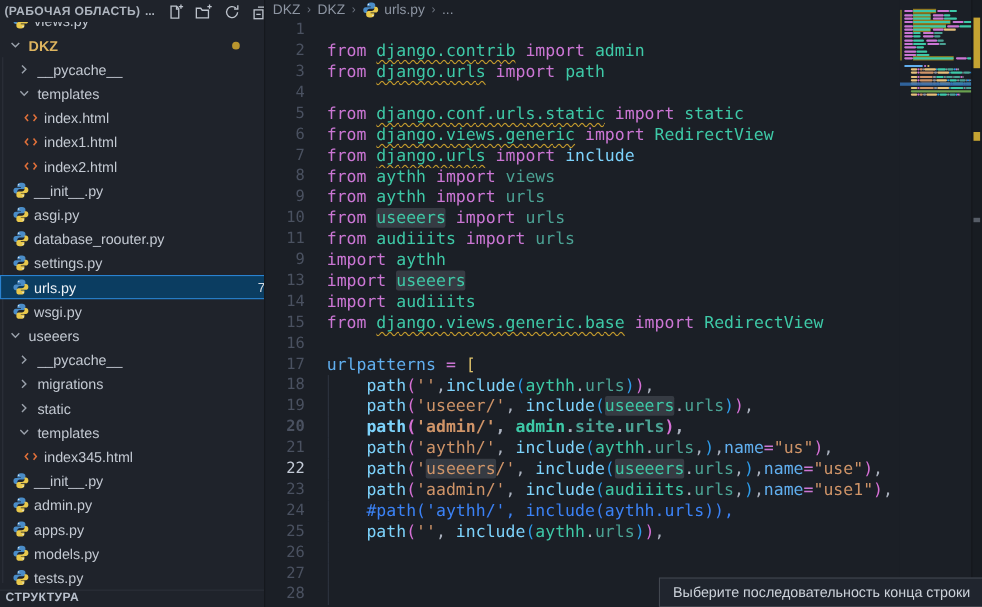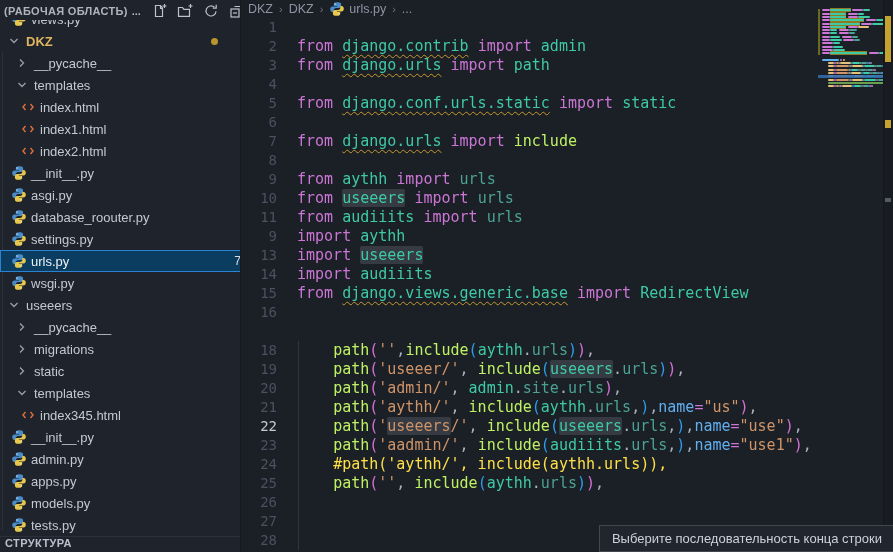--- a/index.html
+++ b/index.html
@@ -37,23 +37,23 @@
               font-size:12.5px;color:#8d95a2;padding-left:7px;}
   .breadcrumb .seg{cursor:default;display:flex;align-items:center;gap:4px;}
   .breadcrumb .sep{margin:0 6px;color:#6d7480;font-size:11px;}
   .code{position:absolute;left:0;top:0;right:75px;bottom:0;font-family:"DejaVu Sans Mono",monospace;
         font-size:15px;line-height:19px;}
   .line{position:absolute;left:0;right:0;height:19px;}
   .ln{position:absolute;left:0;top:0;width:36px;text-align:right;color:#4a5160;font-size:14px;}
   .line.active .ln{color:#c3cad6;}
   .lc{position:absolute;left:56px;top:0;white-space:pre;}
   .guide{position:absolute;left:57px;top:0;width:1px;height:19px;background:#2e3440;}
-  .tk-kw{color:#cb76d4}.tk-mod{color:#3ec9a7}.tk-dim{color:#4ba294}.tk-fn{color:#bef264}
+  .tk-kw{color:#cb76d4}.tk-mod{color:#3ec9a7}.tk-dim{color:#4ba294}.tk-fn{color:#7dd3fc}
   .tk-str{color:#cf9468}.tk-var{color:#61afef}.tk-op{color:#cb76d4}.tk-p{color:#abb2bf}
-  .tk-b1{color:#dcc06a}.tk-b2{color:#d670d6}.tk-b3{color:#2e9cea}.tk-cmt{color:#fde047}.tk-ws{color:#abb2bf}
+  .tk-b1{color:#dcc06a}.tk-b2{color:#d670d6}.tk-b3{color:#2e9cea}.tk-cmt{color:#3b82f6}.tk-ws{color:#abb2bf}
   .sq{text-decoration:underline;text-decoration-style:wavy;text-decoration-color:#c39a2c;
       text-decoration-thickness:1px;text-underline-offset:3px;}
   .whl{background:rgba(110,118,129,.33);border-radius:2px;}
 
   
   .minimap{position:absolute;top:0;right:9px;width:66px;bottom:0;background:#1b1f26;overflow:hidden;}
   .mm-bar{position:absolute;height:2px;border-radius:1px;}
   .mm-warn{position:absolute;height:4px;background:#8f7a22;}
   .mm-cur{position:absolute;left:0;right:0;height:3px;background:rgba(52,112,178,.85);}
   .mm-git{position:absolute;left:0;width:2px;background:#6b6a23;}
@@ -357,27 +357,29 @@
         </div>
         <div class="line" style="top: 75px;">
           <span class="ln">4</span>
         </div>
         <div class="line" style="top: 94px;">
           <span class="ln">5</span>
           <span class="lc"><span class="tk-kw">from </span><span class="tk-mod sq">django.conf.urls.static</span><span class="tk-ws"> </span><span class="tk-kw">import </span><span class="tk-mod">static</span></span>
         </div>
         <div class="line" style="top: 113px;">
           <span class="ln">6</span>
+          <span class="lc"><span class="tk-kw">from </span><span class="tk-mod sq">django.views.generic</span><span class="tk-ws"> </span><span class="tk-kw">import </span><span class="tk-mod">RedirectView</span></span>
         </div>
         <div class="line" style="top: 132px;">
           <span class="ln">7</span>
           <span class="lc"><span class="tk-kw">from </span><span class="tk-mod sq">django.urls</span><span class="tk-ws"> </span><span class="tk-kw">import </span><span class="tk-fn">include</span></span>
         </div>
         <div class="line" style="top: 151px;">
           <span class="ln">8</span>
+          <span class="lc"><span class="tk-kw">from </span><span class="tk-mod">aythh</span><span class="tk-ws"> </span><span class="tk-kw">import </span><span class="tk-dim">views</span></span>
         </div>
         <div class="line" style="top: 170px;">
           <span class="ln">9</span>
           <span class="lc"><span class="tk-kw">from </span><span class="tk-mod">aythh</span><span class="tk-ws"> </span><span class="tk-kw">import </span><span class="tk-dim">urls</span></span>
         </div>
         <div class="line" style="top: 189px;">
           <span class="ln">10</span>
           <span class="lc"><span class="tk-kw">from </span><span class="tk-mod whl">useeers</span><span class="tk-ws"> </span><span class="tk-kw">import </span><span class="tk-dim">urls</span></span>
         </div>
         <div class="line" style="top: 208px;">
@@ -397,31 +399,35 @@
           <span class="lc"><span class="tk-kw">import </span><span class="tk-mod">audiiits</span></span>
         </div>
         <div class="line" style="top: 284px;">
           <span class="ln">15</span>
           <span class="lc"><span class="tk-kw">from </span><span class="tk-mod sq">django.views.generic.base</span><span class="tk-ws"> </span><span class="tk-kw">import </span><span class="tk-mod">RedirectView</span></span>
         </div>
         <div class="line" style="top: 303px;">
           <span class="ln">16</span>
           <span class="lc"></span>
         </div>
+        <div class="line" style="top: 322px;">
+          <span class="ln">17</span>
+          <span class="lc"><span class="tk-var">urlpatterns</span><span class="tk-ws"> </span><span class="tk-op">=</span><span class="tk-ws"> </span><span class="tk-b1">[</span></span>
+        </div>
         <div class="line" style="top: 341px;">
           <span class="ln">18</span>
           <span class="guide"></span>
           <span class="lc"><span class="tk-ws">    </span><span class="tk-fn">path</span><span class="tk-b2">(</span><span class="tk-str">''</span><span class="tk-p">,</span><span class="tk-fn">include</span><span class="tk-b3">(</span><span class="tk-mod">aythh</span><span class="tk-p">.</span><span class="tk-dim">urls</span><span class="tk-b3">)</span><span class="tk-b2">)</span><span class="tk-p">,</span></span>
         </div>
         <div class="line" style="top: 360px;">
           <span class="ln">19</span>
           <span class="guide"></span>
           <span class="lc"><span class="tk-ws">    </span><span class="tk-fn">path</span><span class="tk-b2">(</span><span class="tk-str">'useeer/'</span><span class="tk-p">, </span><span class="tk-fn">include</span><span class="tk-b3">(</span><span class="tk-mod whl">useeers</span><span class="tk-p">.</span><span class="tk-dim">urls</span><span class="tk-b3">)</span><span class="tk-b2">)</span><span class="tk-p">,</span></span>
         </div>
-        <div class="line" style="top: 379px;">
+        <div class="line" style="top: 379px; font-weight: bold;">
           <span class="ln">20</span>
           <span class="guide"></span>
           <span class="lc"><span class="tk-ws">    </span><span class="tk-fn">path</span><span class="tk-b2">(</span><span class="tk-str">'admin/'</span><span class="tk-p">, </span><span class="tk-mod">admin</span><span class="tk-p">.</span><span class="tk-dim">site</span><span class="tk-p">.</span><span class="tk-dim">urls</span><span class="tk-b2">)</span><span class="tk-p">,</span></span>
         </div>
         <div class="line" style="top: 398px;">
           <span class="ln">21</span>
           <span class="guide"></span>
           <span class="lc"><span class="tk-ws">    </span><span class="tk-fn">path</span><span class="tk-b2">(</span><span class="tk-str">'aythh/'</span><span class="tk-p">, </span><span class="tk-fn">include</span><span class="tk-b3">(</span><span class="tk-mod">aythh</span><span class="tk-p">.</span><span class="tk-dim">urls</span><span class="tk-p">,</span><span class="tk-b3">)</span><span class="tk-p">,</span><span class="tk-var">name</span><span class="tk-op">=</span><span class="tk-str">"us"</span><span class="tk-b2">)</span><span class="tk-p">,</span></span>
         </div>
         <div class="line active" style="top: 417px;">

